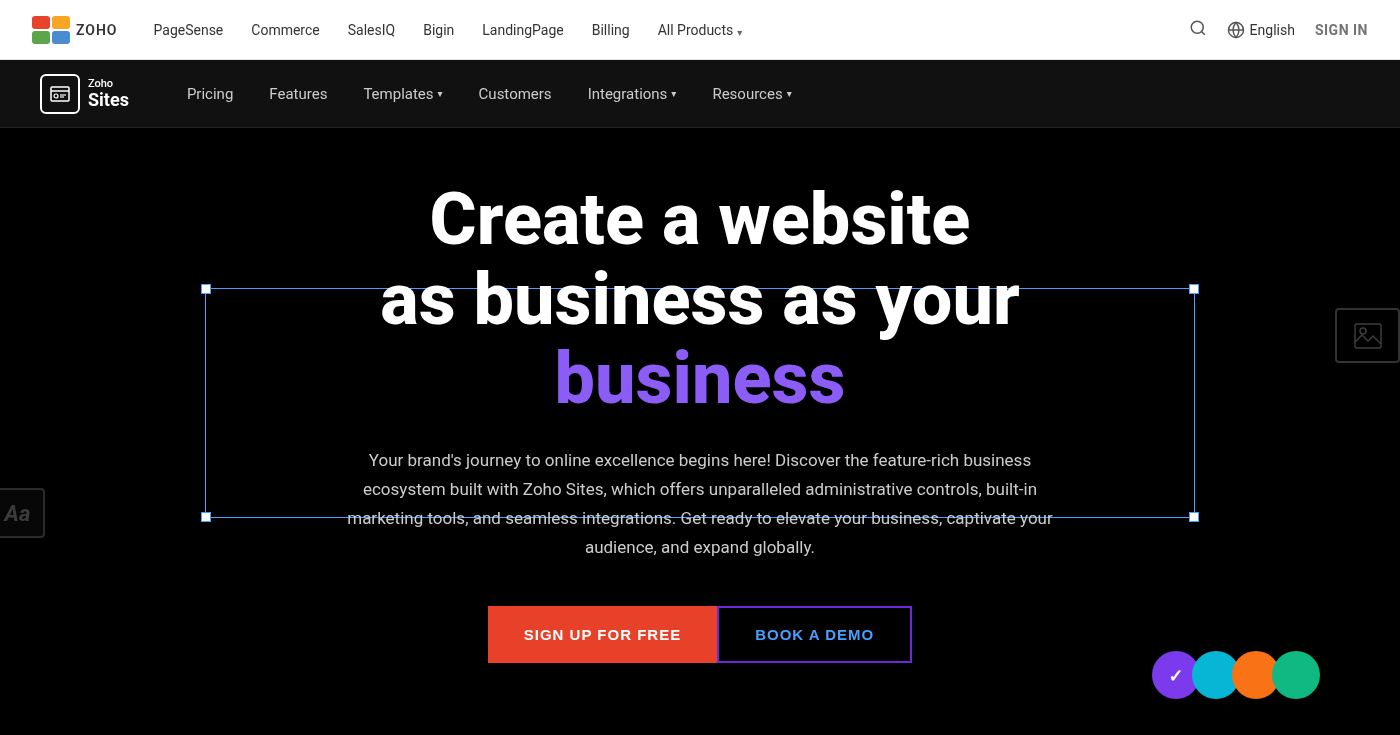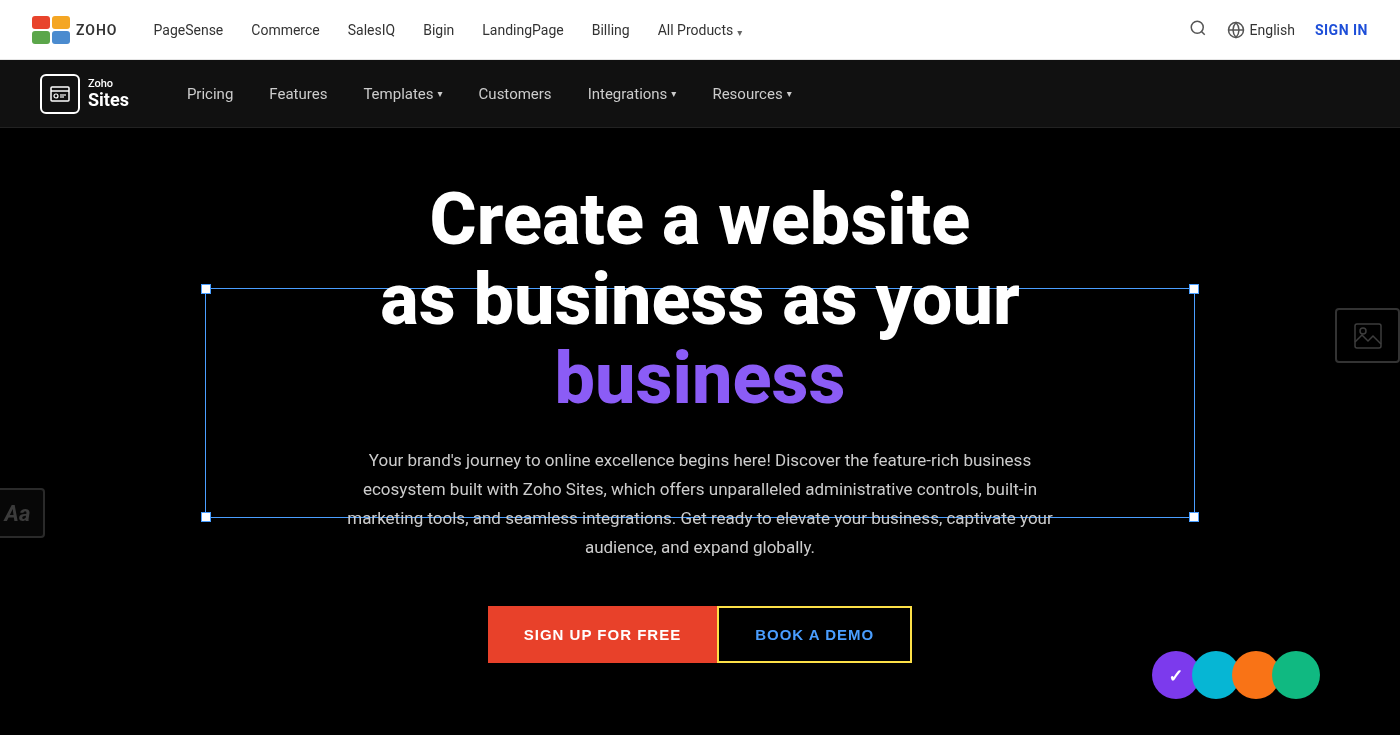--- a/index.html
+++ b/index.html
@@ -72,21 +72,21 @@
       color: #333;
       cursor: pointer;
     }
     .globe-icon {
       width: 18px;
       height: 18px;
       color: #555;
     }
     .sign-in-btn {
       font-size: 14px;
-      color: #1d4ed8;
+      color: #737373;
       font-weight: 700;
       cursor: pointer;
       letter-spacing: 0.5px;
     }
 
     
     .sec-nav {
       background: #111;
       height: 68px;
       display: flex;
@@ -241,21 +241,21 @@
       cursor: pointer;
       letter-spacing: 1px;
       text-transform: uppercase;
     }
     .btn-demo {
       background: transparent;
       color: #4a9eff;
       font-size: 15px;
       font-weight: 700;
       padding: 18px 36px;
-      border: 2px solid #fde047;
+      border: 2px solid #6d28d9;
       cursor: pointer;
       letter-spacing: 1px;
       text-transform: uppercase;
     }
 
     
     .color-circles {
       position: absolute;
       bottom: 36px;
       right: 80px;

